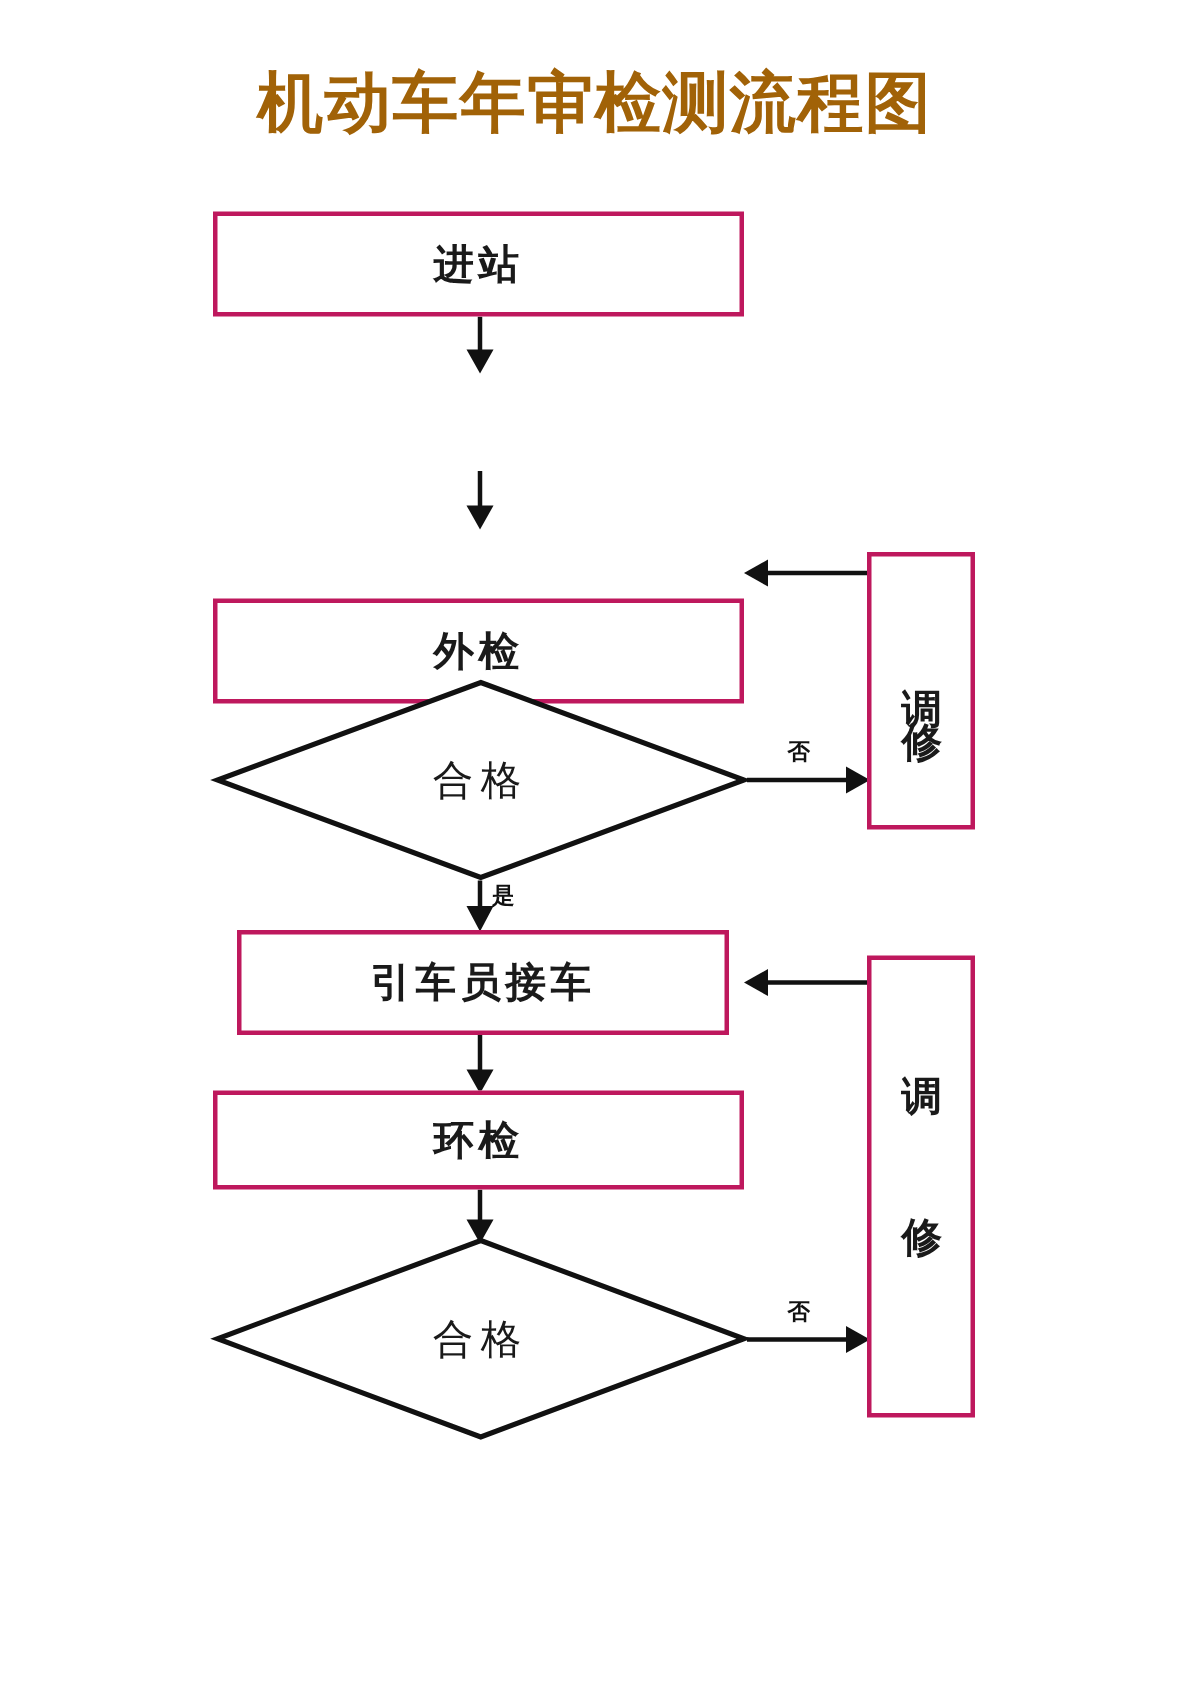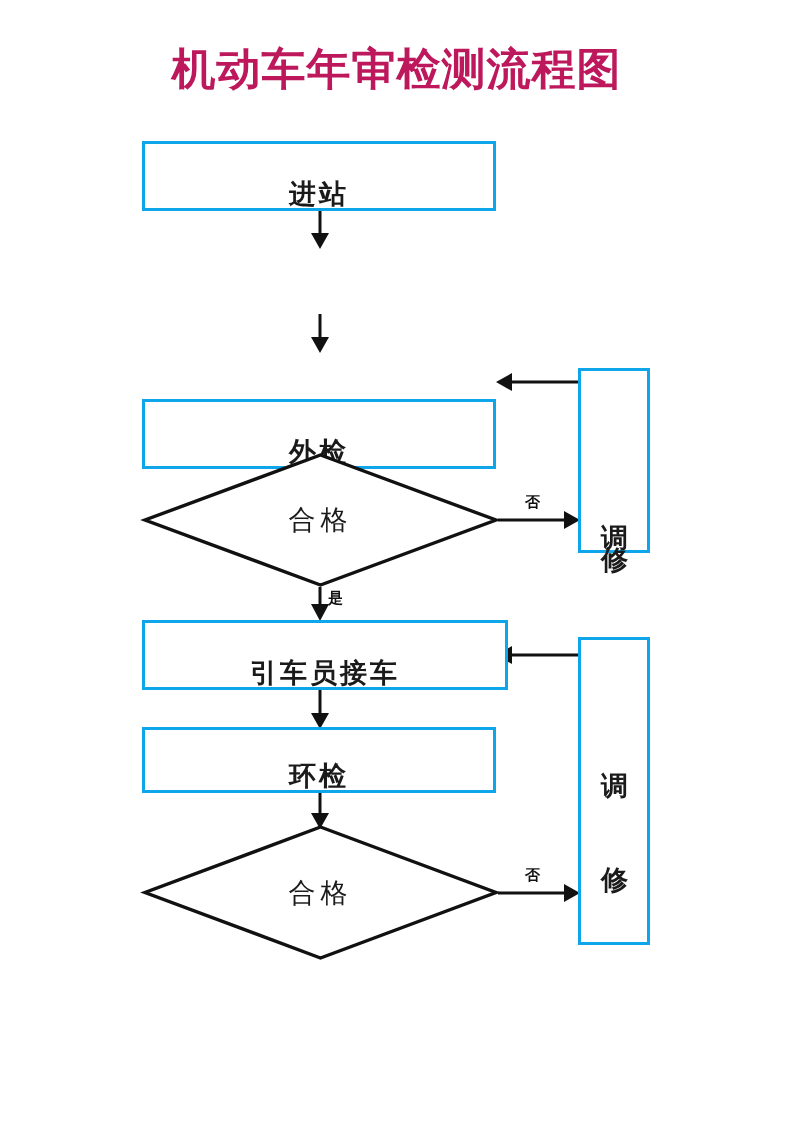--- a/index.html
+++ b/index.html
@@ -21,33 +21,33 @@
   #title {
     position: absolute;
     left: 0;
     top: 46px;
     width: 793px;
     text-align: center;
     font-family: "Liberation Sans", "DejaVu Sans", sans-serif;
     font-size: 44px;
     font-weight: 700;
     letter-spacing: 1px;
-    color: #be185d;
+    color: #a16207;
     line-height: 1.05;
     white-space: nowrap;
   }
 
   
   .node-box {
     position: absolute;
     box-sizing: border-box;
-    border: 3px solid #0ea5e9;
+    border: 3px solid #be185d;
     background: #ffffff;
     display: flex;
-    align-items: flex-end;
+    align-items: center;
     justify-content: center;
   }
   .node-box .node-label {
     font-family: "Liberation Serif", "DejaVu Serif", serif;
     font-weight: 700;
     font-size: 27px;
     color: #1a1a1a;
     letter-spacing: 3px;
     line-height: 1;
     white-space: nowrap;
@@ -191,21 +191,21 @@
     <span class="node-label">外检</span>
   </div>
 
   <div class="diamond" style="left:143px; top:453px; width:355px; height:134px;">
     <svg viewBox="0 0 355 134" width="355" height="134" xmlns="http://www.w3.org/2000/svg">
       <polygon points="177.5,2 353,67 177.5,132 2,67" fill="#ffffff" stroke="#111111" stroke-width="3.4"></polygon>
     </svg>
     <span class="node-label">合格</span>
   </div>
 
-  <div class="node-box" style="left:142px; top:620px; width:366px; height:70px;">
+  <div class="node-box" style="left:158px; top:620px; width:328px; height:70px;">
     <span class="node-label">引车员接车</span>
   </div>
 
   <div class="node-box" style="left:142px; top:727px; width:354px; height:66px;">
     <span class="node-label">环检</span>
   </div>
 
   <div class="diamond" style="left:143px; top:825px; width:355px; height:135px;">
     <svg viewBox="0 0 355 135" width="355" height="135" xmlns="http://www.w3.org/2000/svg">
       <polygon points="177.5,2 353,67.5 177.5,133 2,67.5" fill="#ffffff" stroke="#111111" stroke-width="3.4"></polygon>

